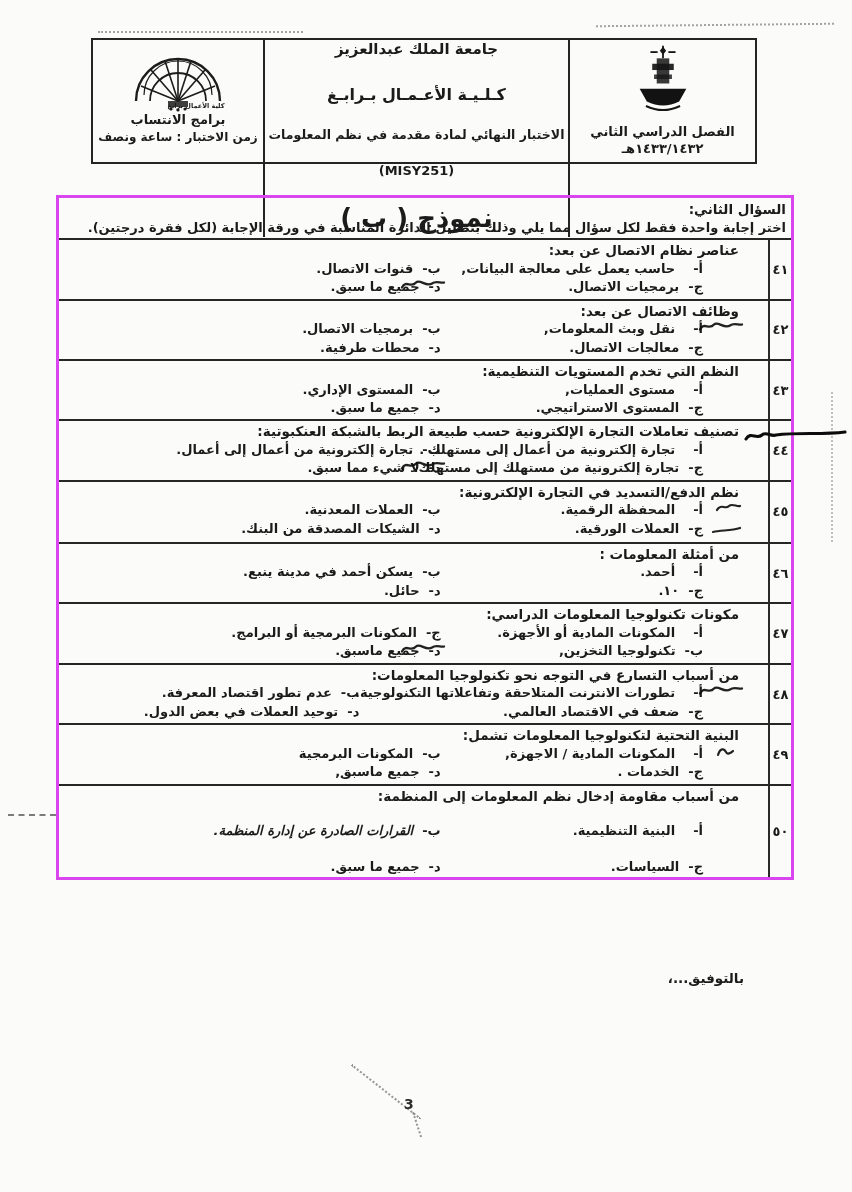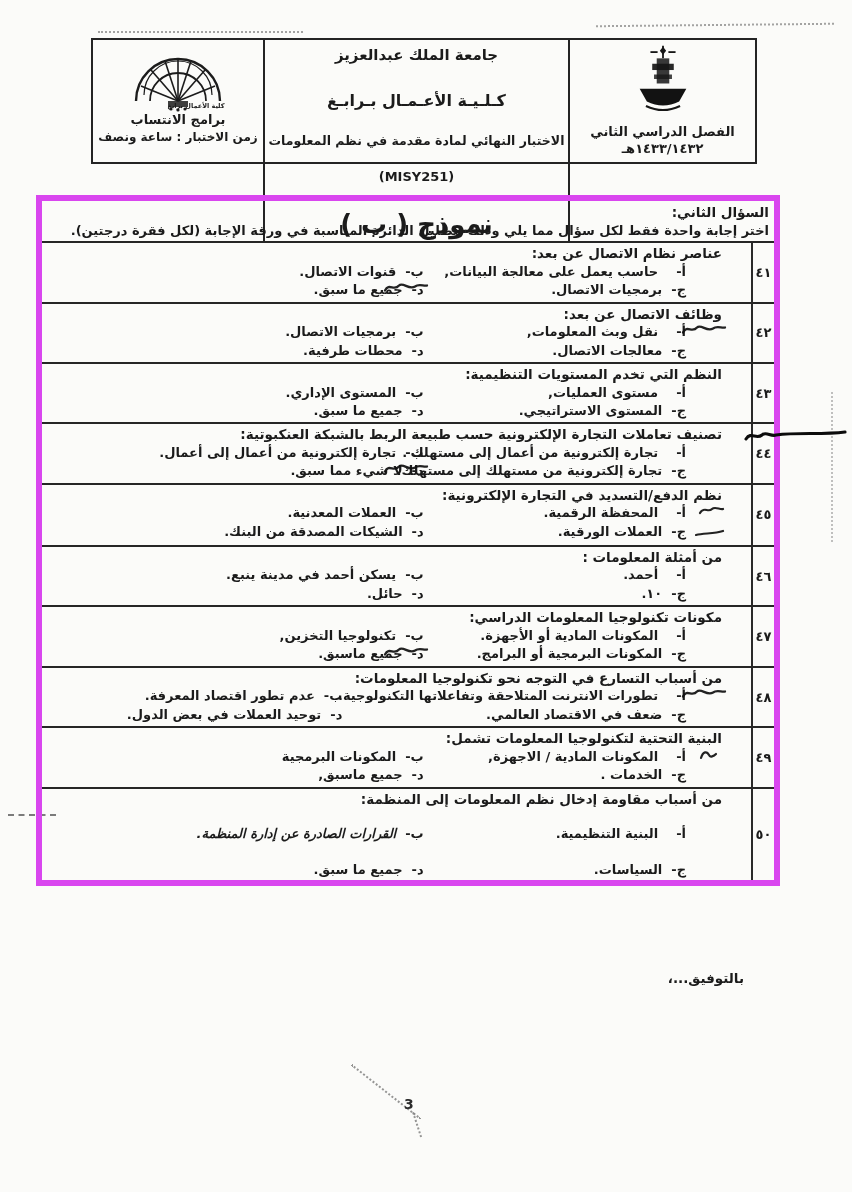--- a/index.html
+++ b/index.html
@@ -15,35 +15,35 @@
   .hdr{
     position:absolute;top:38px;right:95px;width:662px;height:122px;
     display:grid;grid-template-columns:187px 305px 170px;
     border:2px solid #242424;background:transparent;
   }
   .hdr-cell{border-left:2px solid #242424;display:flex;flex-direction:column;align-items:center;}
   .hdr-cell:last-child{border-left:none;}
   .hdr-right{justify-content:flex-start;padding:4px 2px 0;}
   .hdr-right .sem{font-size:13px;font-weight:700;margin-top:10px;}
   .hdr-right .yr{font-size:13px;font-weight:700;margin-top:2px;}
-  .hdr-center{justify-content:flex-end;padding:6px 2px 4px;text-align:center;gap:21px;}
+  .hdr-center{justify-content:flex-end;padding:0 2px 4px;text-align:center;gap:21px;}
   .u-line1{font-size:15px;font-weight:700;}
   .u-line2{font-size:16px;font-weight:700;margin-top:6px;}
   .u-line3{font-size:12.5px;font-weight:700;margin-top:2px;}
   .u-line4{font-size:13px;font-weight:700;direction:ltr;}
   .u-line5{font-size:26px;font-weight:700;margin-top:4px;letter-spacing:1px;}
   .hdr-left{justify-content:flex-start;padding:3px 2px 5px;text-align:center;}
   .logo-cap{font-size:6.5px;font-weight:700;margin-top:-14px;line-height:1.1;margin-left:36px;}
   .prog{font-size:13px;font-weight:700;margin-top:2px;}
   .dur{font-size:12px;font-weight:700;margin-top:3px;}
 
   
   .qtable{
-    position:absolute;top:195px;right:72px;width:732px;
-    border:6px solid #d946ef;
+    position:absolute;top:195px;right:58px;width:732px;
+    border:3px solid #d946ef;
   }
   .sec-row{padding:3px 5px 2px;}
   .sec-title{font-size:13.5px;font-weight:700;line-height:1.3;}
   .sec-instr{font-size:13px;font-weight:700;line-height:1.35;}
   .q-row{display:grid;grid-template-columns:47px 1fr;border-top:2px solid #262626;}
   .q-num{
     border-left:2px solid #2a2a2a;display:flex;align-items:center;justify-content:center;
     font-size:13px;font-weight:700;position:relative;margin-left:24px;
   }
   .q-body{padding:2px 5px 2px 2px;}
@@ -241,22 +241,22 @@
         </div>
       </div>
     </div>
 
     <div class="q-row" style="min-height:55px">
       <div class="q-num">٤٧</div>
       <div class="q-body">
         <div class="q-stem">مكونات تكنولوجيا المعلومات الدراسي:</div>
         <div class="q-opts">
           <div class="opt"><span class="opt-label">أ-</span><span>المكونات المادية أو الأجهزة.</span></div>
+          <div class="opt"><span class="opt-label">ج-</span><span>المكونات البرمجية أو البرامج.</span></div>
           <div class="opt"><span class="opt-label">ب-</span><span>تكنولوجيا التخزين,</span></div>
-          <div class="opt"><span class="opt-label">ج-</span><span>المكونات البرمجية أو البرامج.</span></div>
           <div class="opt"><span class="opt-label">د-</span><span>جميع ماسبق.</span>
             <svg class="scrib" viewBox="0 0 46 16">
                 <path d="M2 12 C6 4 11 13 16 7 C20 3 26 12 32 8 C36 5 41 8 44 7" fill="none" stroke="#101010" stroke-width="2.3" stroke-linecap="round"></path>
               </svg>
           </div>
         </div>
       </div>
     </div>
 
     <div class="q-row" style="min-height:58px">

